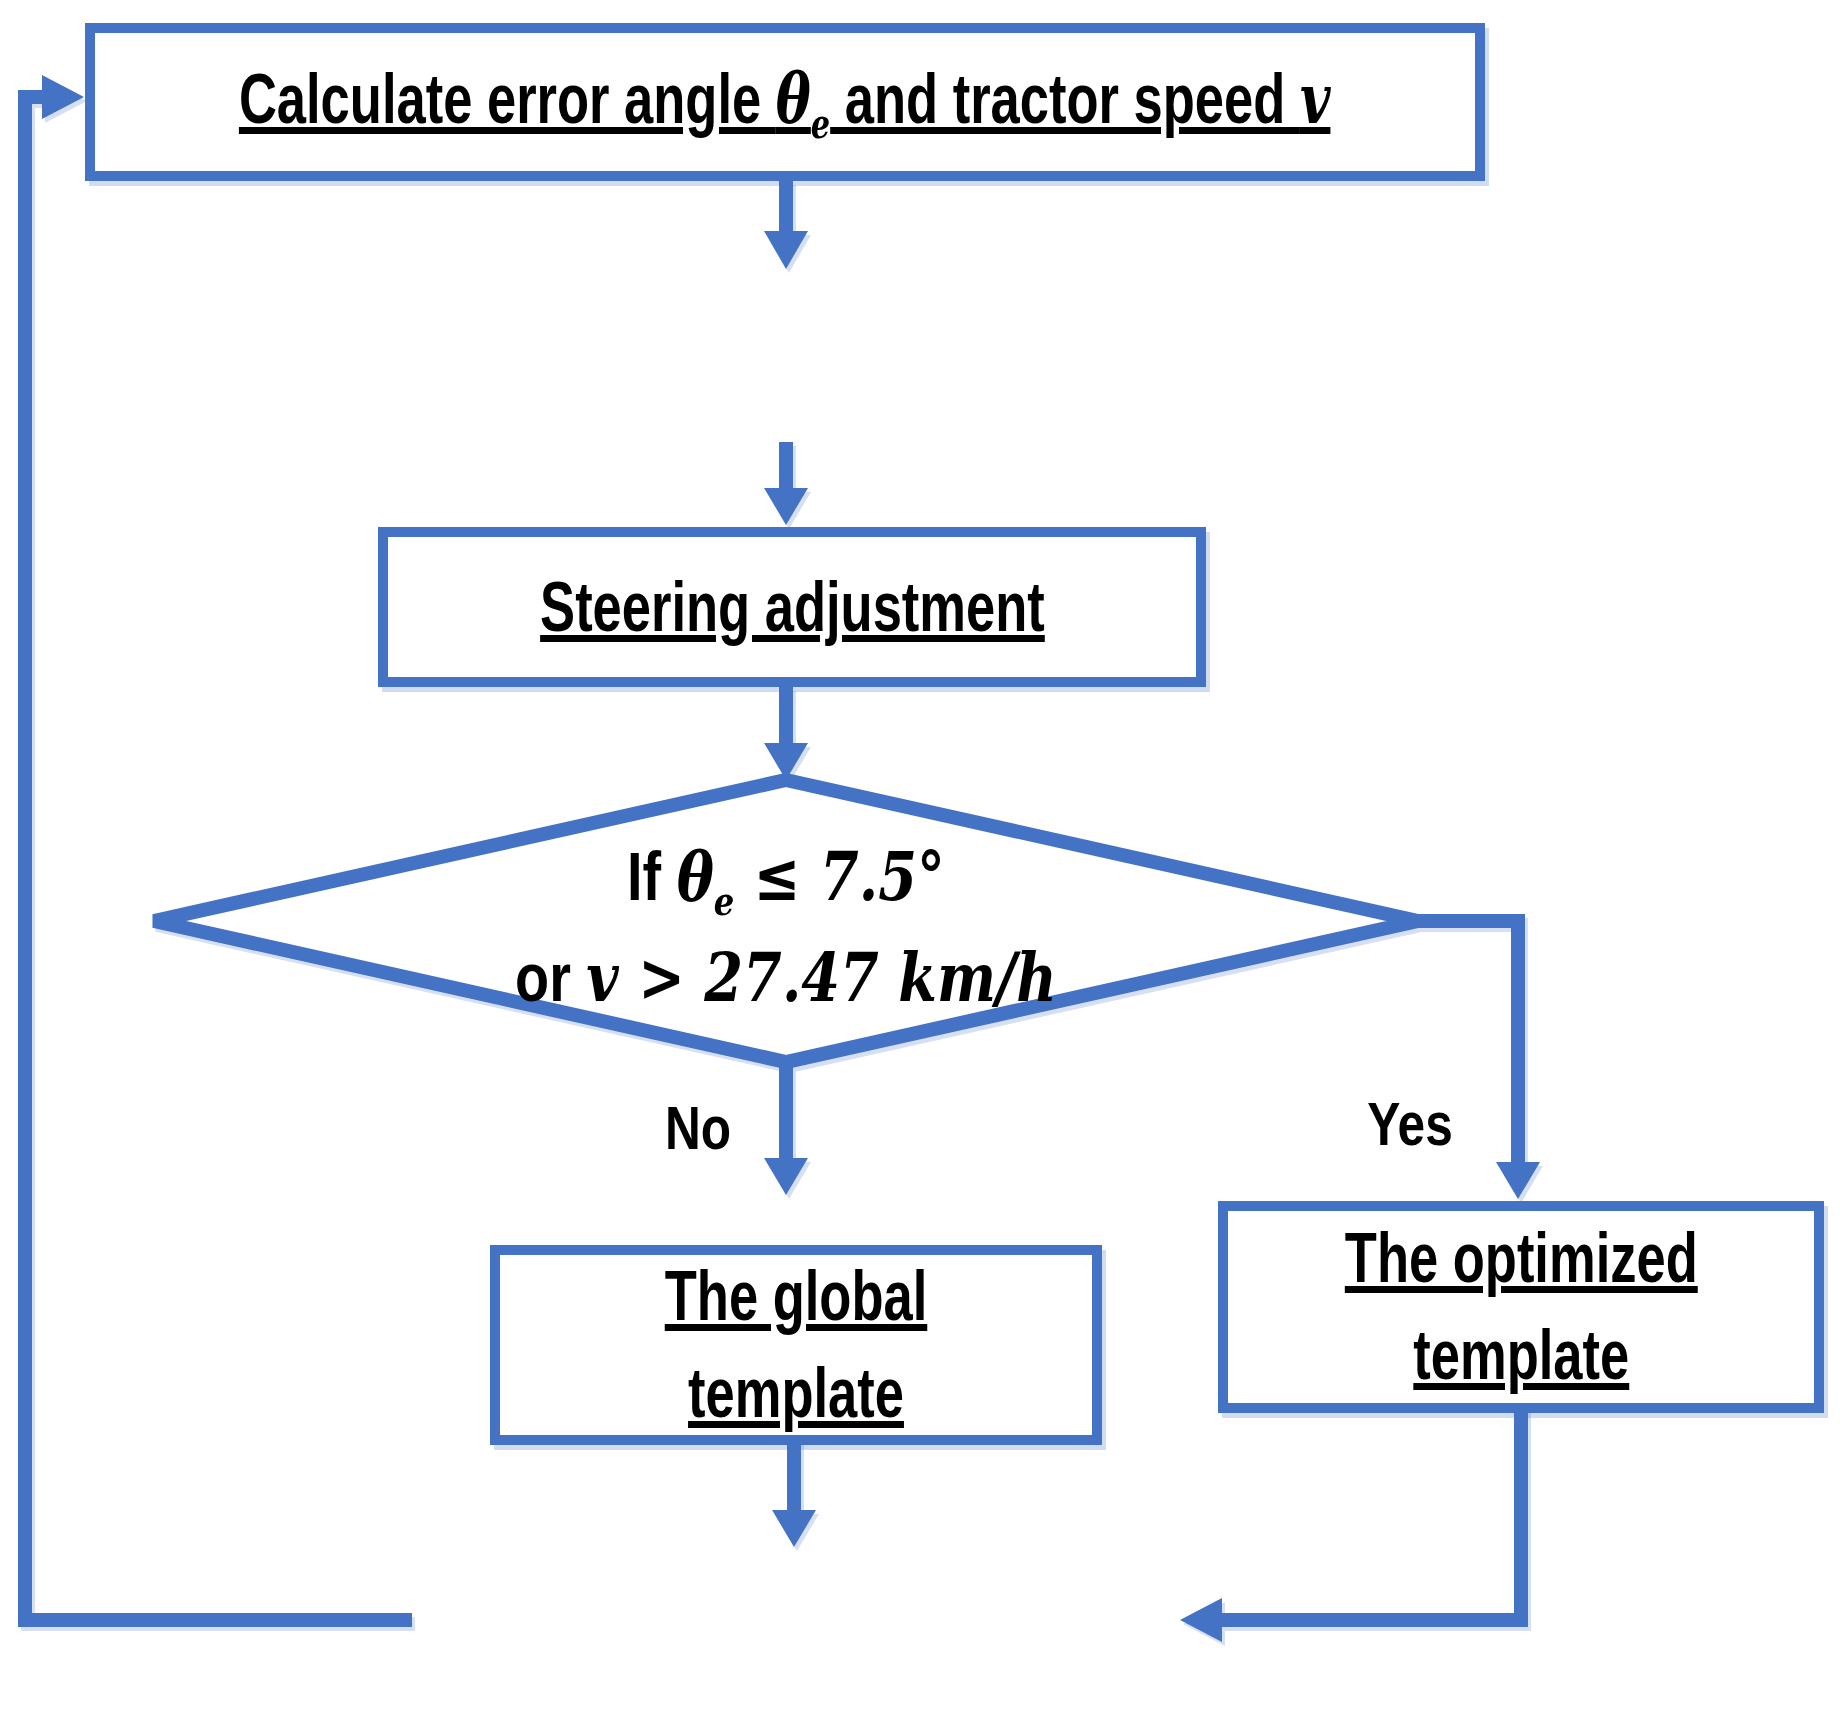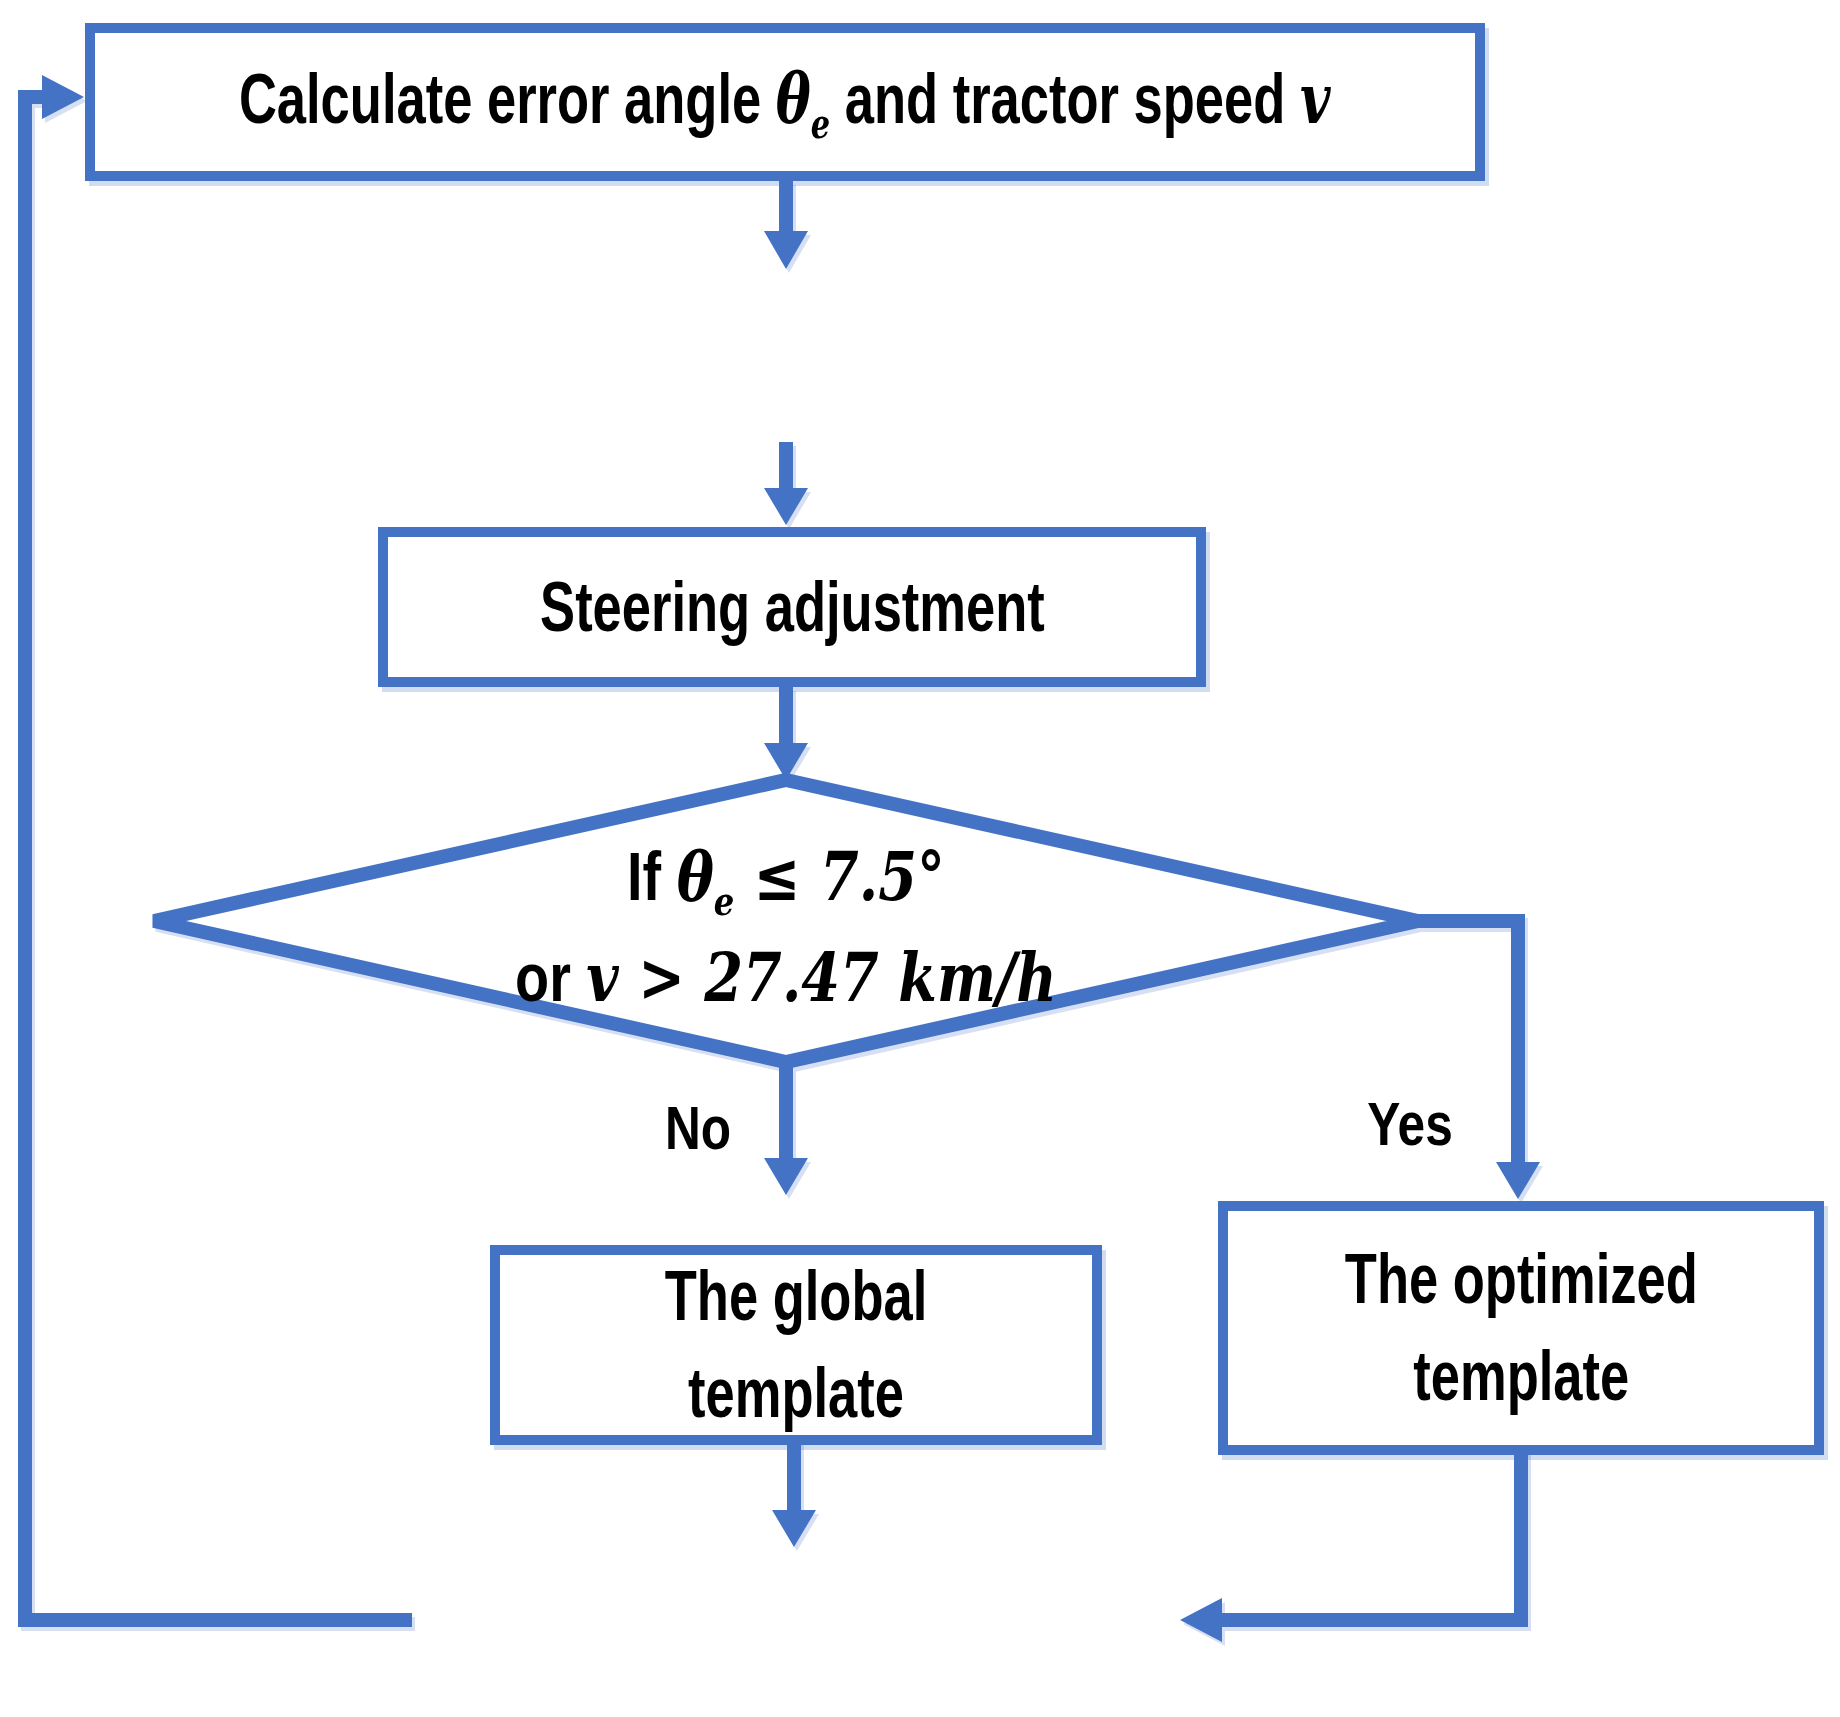--- a/index.html
+++ b/index.html
@@ -15,20 +15,21 @@
     filter:drop-shadow(3px 4px 0 rgba(68,114,196,0.22));
   }
   .wire{stroke:var(--accent,#4472C4);stroke-width:14;fill:none;}
   .head{fill:var(--accent,#4472C4);stroke:none;}
   .diamond-shape{stroke:var(--accent,#4472C4);stroke-width:14;fill:#ffffff;}
   .node{
     position:absolute;box-sizing:border-box;
     background:#ffffff;border:10px solid var(--accent,#4472C4);
     display:flex;align-items:center;justify-content:center;
     box-shadow:4px 5px 0 rgba(68,114,196,0.25);
+    text-decoration:underline;
   }
   .node-text{
     font-weight:bold;font-size:70px;color:#000;
     transform:scaleX(0.75);transform-origin:50% 50%;
     white-space:nowrap;text-align:center;line-height:1.38;
   }
   .math{font-family:"DejaVu Serif",serif;font-style:italic;}
   sub.math{font-size:0.58em;}
   .diamond-label{
     position:absolute;left:386px;top:828px;width:800px;
@@ -40,21 +41,21 @@
     position:absolute;font-weight:bold;font-size:62px;color:#000;
     transform:scaleX(0.8);transform-origin:50% 50%;
   }
   .label-no{left:560px;top:1092px;width:190px;text-align:right;}
   .label-yes{left:1290px;top:1088px;width:240px;text-align:center;}
   
   .n-calculate{left:85px;top:23px;width:1400px;height:158px;}
   .n-output{left:247px;top:271px;width:1073px;height:171px;}
   .n-steering{left:378px;top:527px;width:828px;height:160px;align-items:center;}
   .n-global{left:490px;top:1197px;width:612px;height:200px;margin-top:48px;}
-  .n-optimized{left:1218px;top:1201px;width:606px;height:254px;}
+  .n-optimized{left:1218px;top:1201px;width:606px;height:212px;}
   .n-navigation{left:412px;top:1550px;width:760px;height:155px;}
 </style>
 </head>
 <body>
 
 <div class="canvas">
 
   <svg class="wires" viewBox="0 0 1840 1717" aria-hidden="true">
 
     <polygon class="diamond-shape" points="786,780 1418,921 786,1062 154,921"></polygon>

